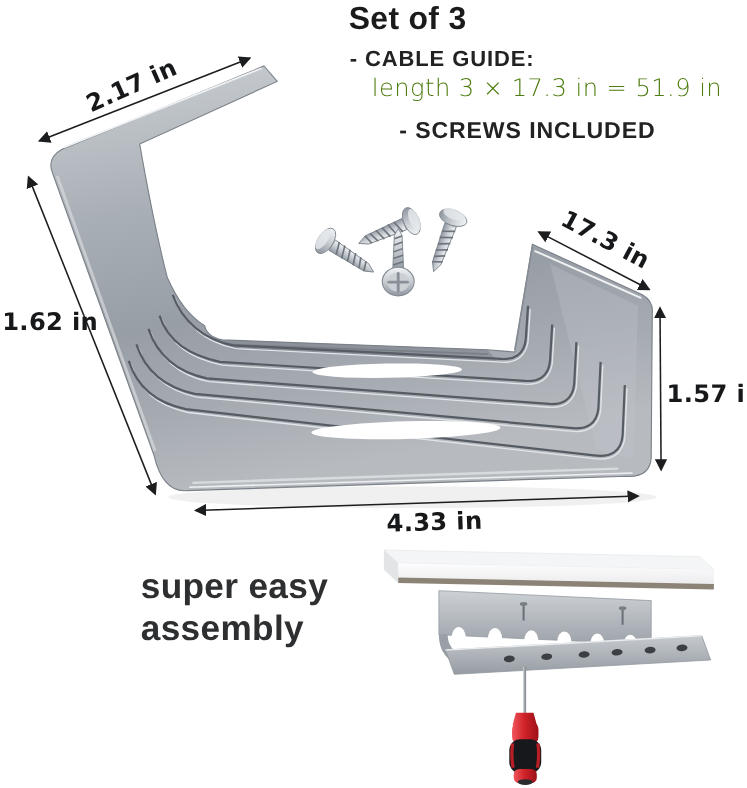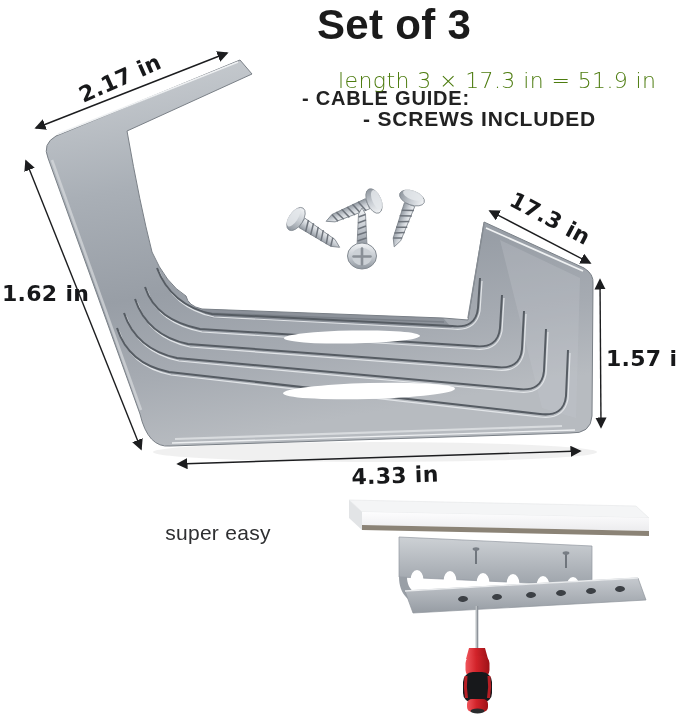--- a/index.html
+++ b/index.html
@@ -4,48 +4,48 @@
 <style>
   html,body{margin:0;padding:0;background:#ffffff;}
   .page{
     position:relative;width:679px;height:716px;background:#ffffff;
     font-family:"Liberation Sans",sans-serif;overflow:hidden;
   }
   .art{position:absolute;left:0;top:0;}
   
   .hdr-title{
     position:absolute;left:317px;top:1px;
-    font-size:42px;font-weight:700;color:#1b1b1b;letter-spacing:.3px;
+    font-size:29px;font-weight:700;color:#1b1b1b;letter-spacing:.3px;
   }
   .bullet-label{
     position:absolute;font-size:20px;font-weight:700;color:#222;
     letter-spacing:.8px;
   }
-  .b1{left:302px;top:43px;margin-top:44px;}
+  .b1{left:318px;top:43px;}
   .b2{left:315px;top:107px;font-size:21px;margin-left:48px;}
   .bullet-detail{
     position:absolute;left:338px;top:68px;
     font-size:22px;font-weight:300;color:#4d7c0f;letter-spacing:.4px;
     font-family:"DejaVu Sans",sans-serif;
   }
   
   .dim{
     position:absolute;font-family:"DejaVu Sans",sans-serif;
     font-weight:700;font-size:22px;color:#17181a;text-align:center;
     letter-spacing:.3px;white-space:nowrap;
   }
   .dim-flange{left:50px;top:66px;width:140px;transform:rotate(-24deg);}
   .dim-left{left:2px;top:281px;width:110px;text-align:left;}
   .dim-depth{left:480px;top:206px;width:140px;transform:rotate(28deg);}
   .dim-right{left:606px;top:346px;width:72px;text-align:left;}
   .dim-bottom{left:330px;top:463px;width:130px;transform:rotate(-2deg);}
   
   .caption{
     position:absolute;left:128px;top:514px;width:180px;
-    font-size:21px;font-weight:400;color:#2e2f31;text-align:center;
+    font-size:32px;font-weight:700;color:#2e2f31;
     line-height:38px;letter-spacing:.3px;
   }
 </style>
 </head>
 <body>
 
 <div class="page">
 
   <svg class="art" width="679" height="716" viewBox="0 0 679 716">
     <defs>
@@ -257,15 +257,16 @@
   <div class="bullet-label b2">- SCREWS INCLUDED</div>
 
   <div class="dim dim-flange">2.17 in</div>
   <div class="dim dim-left">1.62 in</div>
   <div class="dim dim-depth">17.3 in</div>
   <div class="dim dim-right">1.57 in</div>
   <div class="dim dim-bottom">4.33 in</div>
 
   <div class="caption">
     <span>super easy</span><br>
+    <span>assembly</span>
   </div>
 
 </div>
 
 </body></html>

